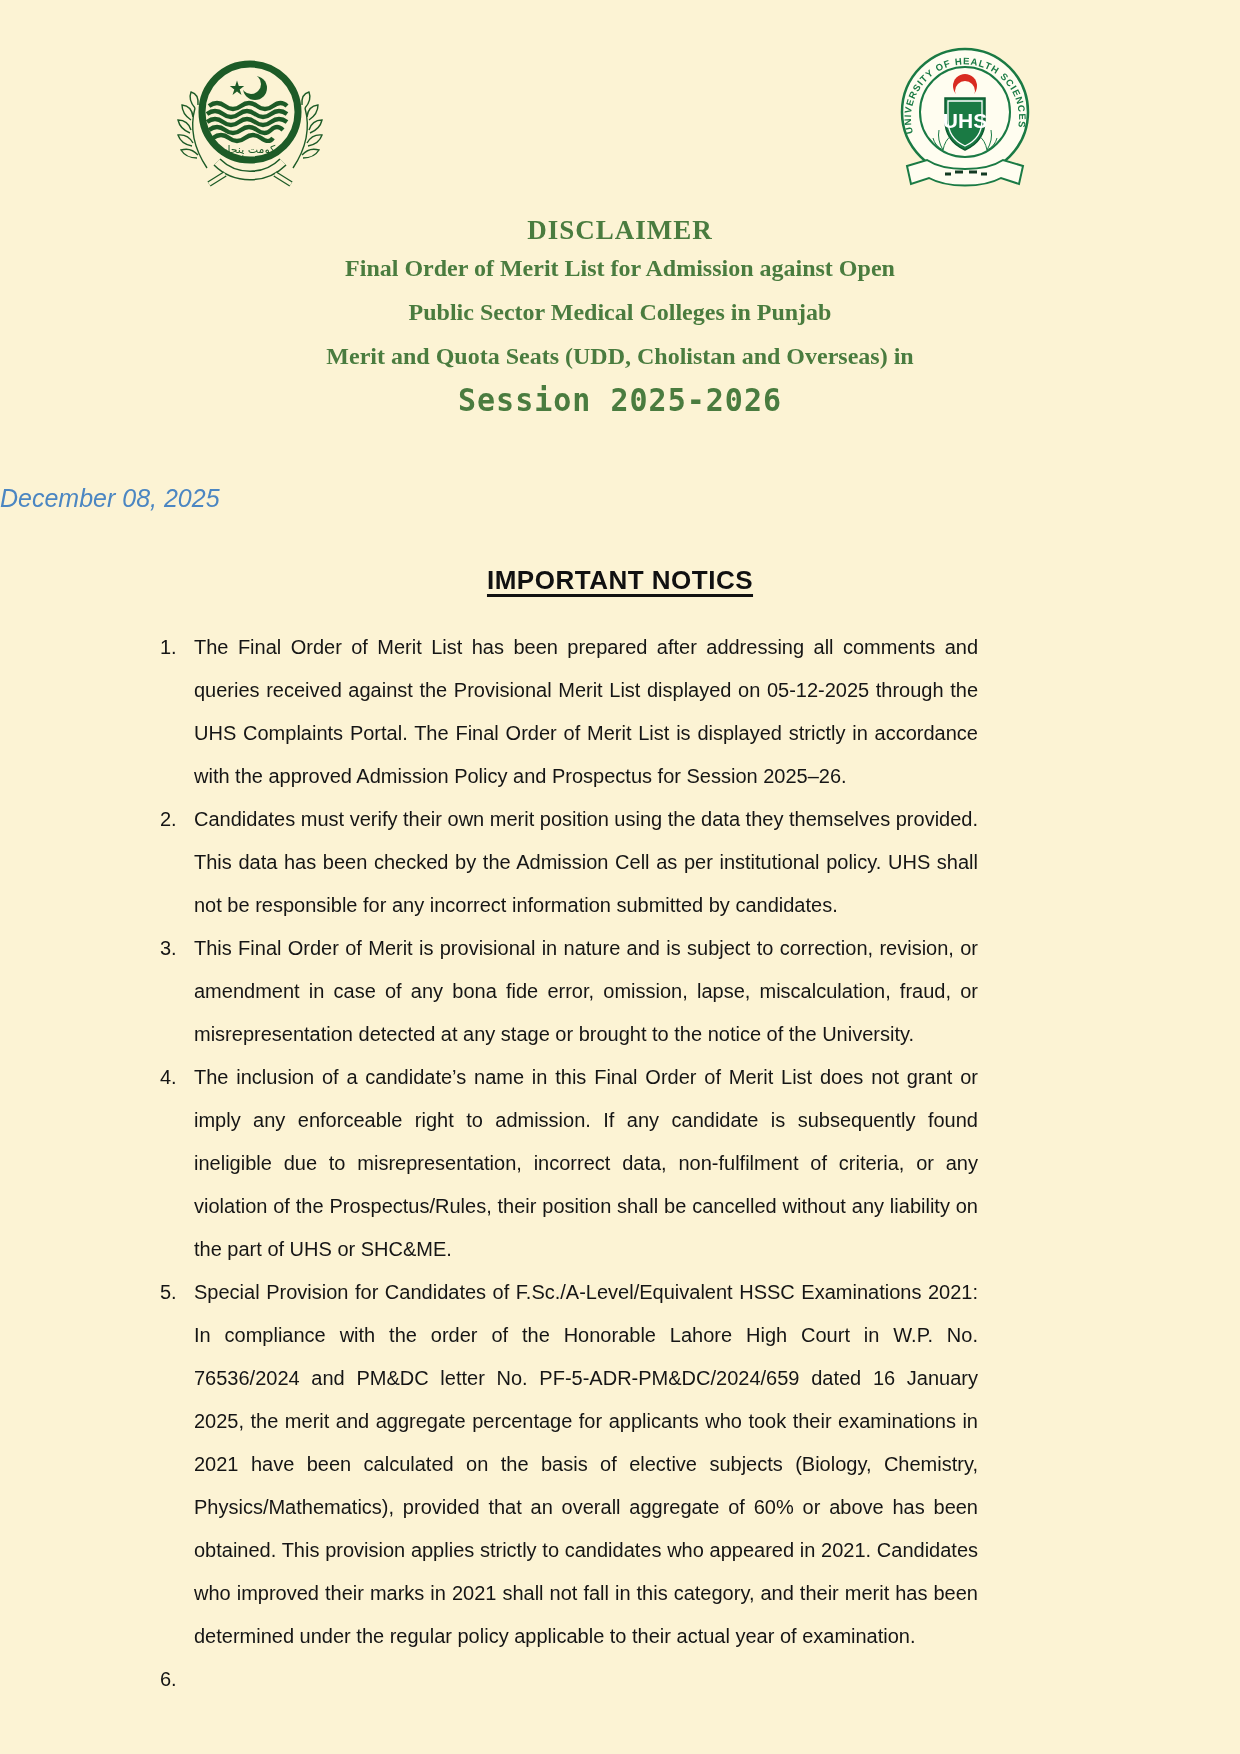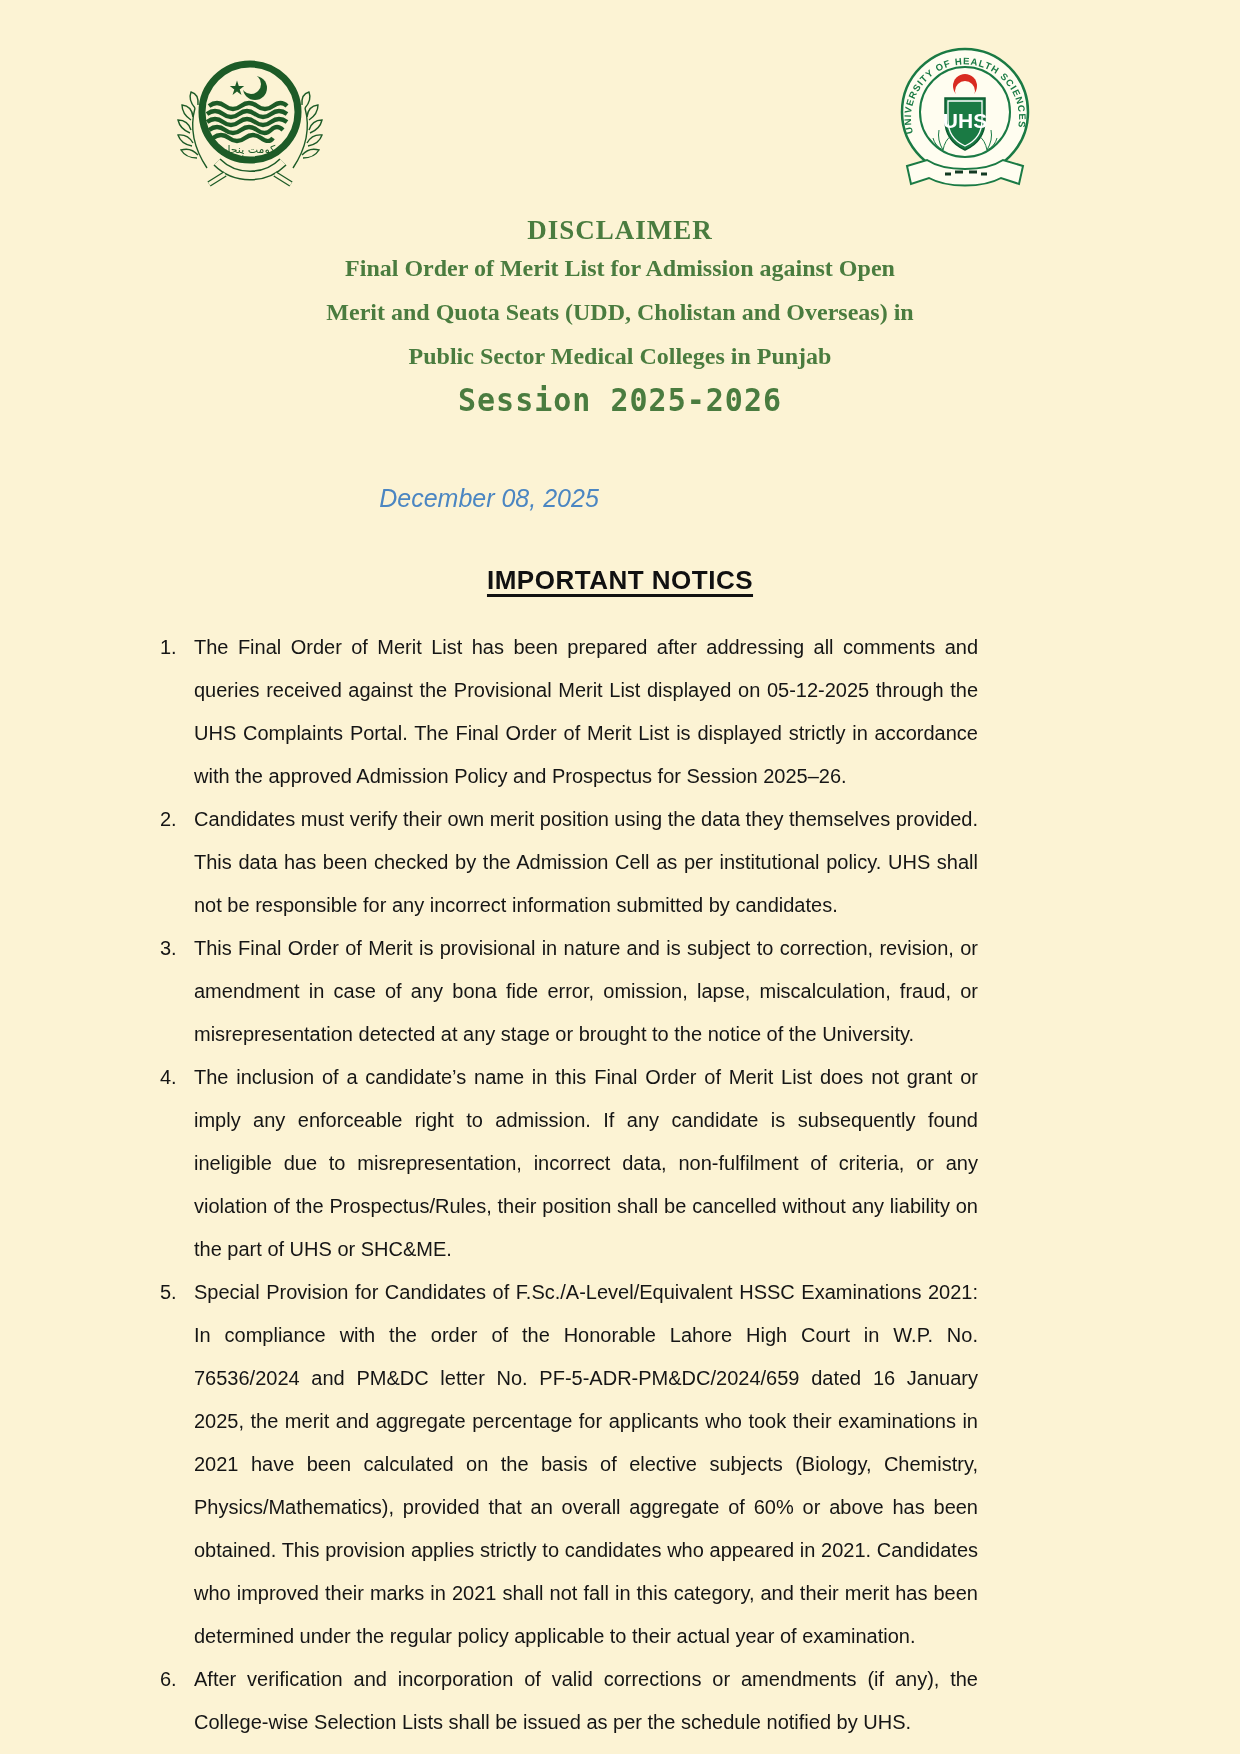--- a/index.html
+++ b/index.html
@@ -43,21 +43,21 @@
     font-weight:bold;
     font-size:30px;
     line-height:44px;
     color:#4a7c3f;
     letter-spacing:1px;
     transform:scaleY(1.08);
   }
   
   .date-line{
     padding-right:262px;
-    text-align:center;
+    text-align:left;
     margin-top:62px;
     font-style:italic;
     font-size:25px;
     color:#4b86c2;
   }
   
   .notice-heading{
     text-align:center;
     margin-top:52px;
     font-size:26px;
@@ -169,22 +169,22 @@
       <g>
         <path d="M22,128 L42,122 C60,134 100,134 118,122 L138,128 L134,146 L116,140 C98,150 62,150 44,140 L26,146 Z" fill="#fffdf0" stroke="#1a7a44" stroke-width="2"></path>
         <path d="M60,136 h6 M70,134 h8 M84,134 h8 M96,136 h6" stroke="#133a22" stroke-width="3"></path>
       </g>
     </svg>
   </div>
 
   <div class="titles">
     <div class="disclaimer">DISCLAIMER</div>
     <div class="title-line">Final Order of Merit List for Admission against Open</div>
+    <div class="title-line">Public Sector Medical Colleges in Punjab</div>
     <div class="title-line">Merit and Quota Seats (UDD, Cholistan and Overseas) in</div>
-    <div class="title-line">Public Sector Medical Colleges in Punjab</div>
     <div class="session">Session 2025-2026</div>
   </div>
 
   <div class="date-line">December 08, 2025</div>
 
   <div class="notice-heading">
     <span>IMPORTANT NOTICS</span>
   </div>
 
   <div class="notices">
@@ -203,17 +203,16 @@
     <div class="notice">
       <span class="num">4.</span>
       <span>The inclusion of a candidate’s name in this Final Order of Merit List does not grant or imply any enforceable right to admission. If any candidate is subsequently found ineligible due to misrepresentation, incorrect data, non-fulfilment of criteria, or any violation of the Prospectus/Rules, their position shall be cancelled without any liability on the part of UHS or SHC&amp;ME.</span>
     </div>
     <div class="notice">
       <span class="num">5.</span>
       <span>Special Provision for Candidates of F.Sc./A-Level/Equivalent HSSC Examinations 2021: In compliance with the order of the Honorable Lahore High Court in W.P. No. 76536/2024 and PM&amp;DC letter No. PF-5-ADR-PM&amp;DC/2024/659 dated 16 January 2025, the merit and aggregate percentage for applicants who took their examinations in 2021 have been calculated on the basis of elective subjects (Biology, Chemistry, Physics/Mathematics), provided that an overall aggregate of 60% or above has been obtained. This provision applies strictly to candidates who appeared in 2021. Candidates who improved their marks in 2021 shall not fall in this category, and their merit has been determined under the regular policy applicable to their actual year of examination.</span>
     </div>
     <div class="notice">
       <span class="num">6.</span>
-      <span>After verification and incorporation of valid corrections or amendments (if any), the College-wise Selection Lists shall be issued as per the schedule notified by UHS.</span>
     </div>
   </div>
 
 </div>
 
 </body></html>

